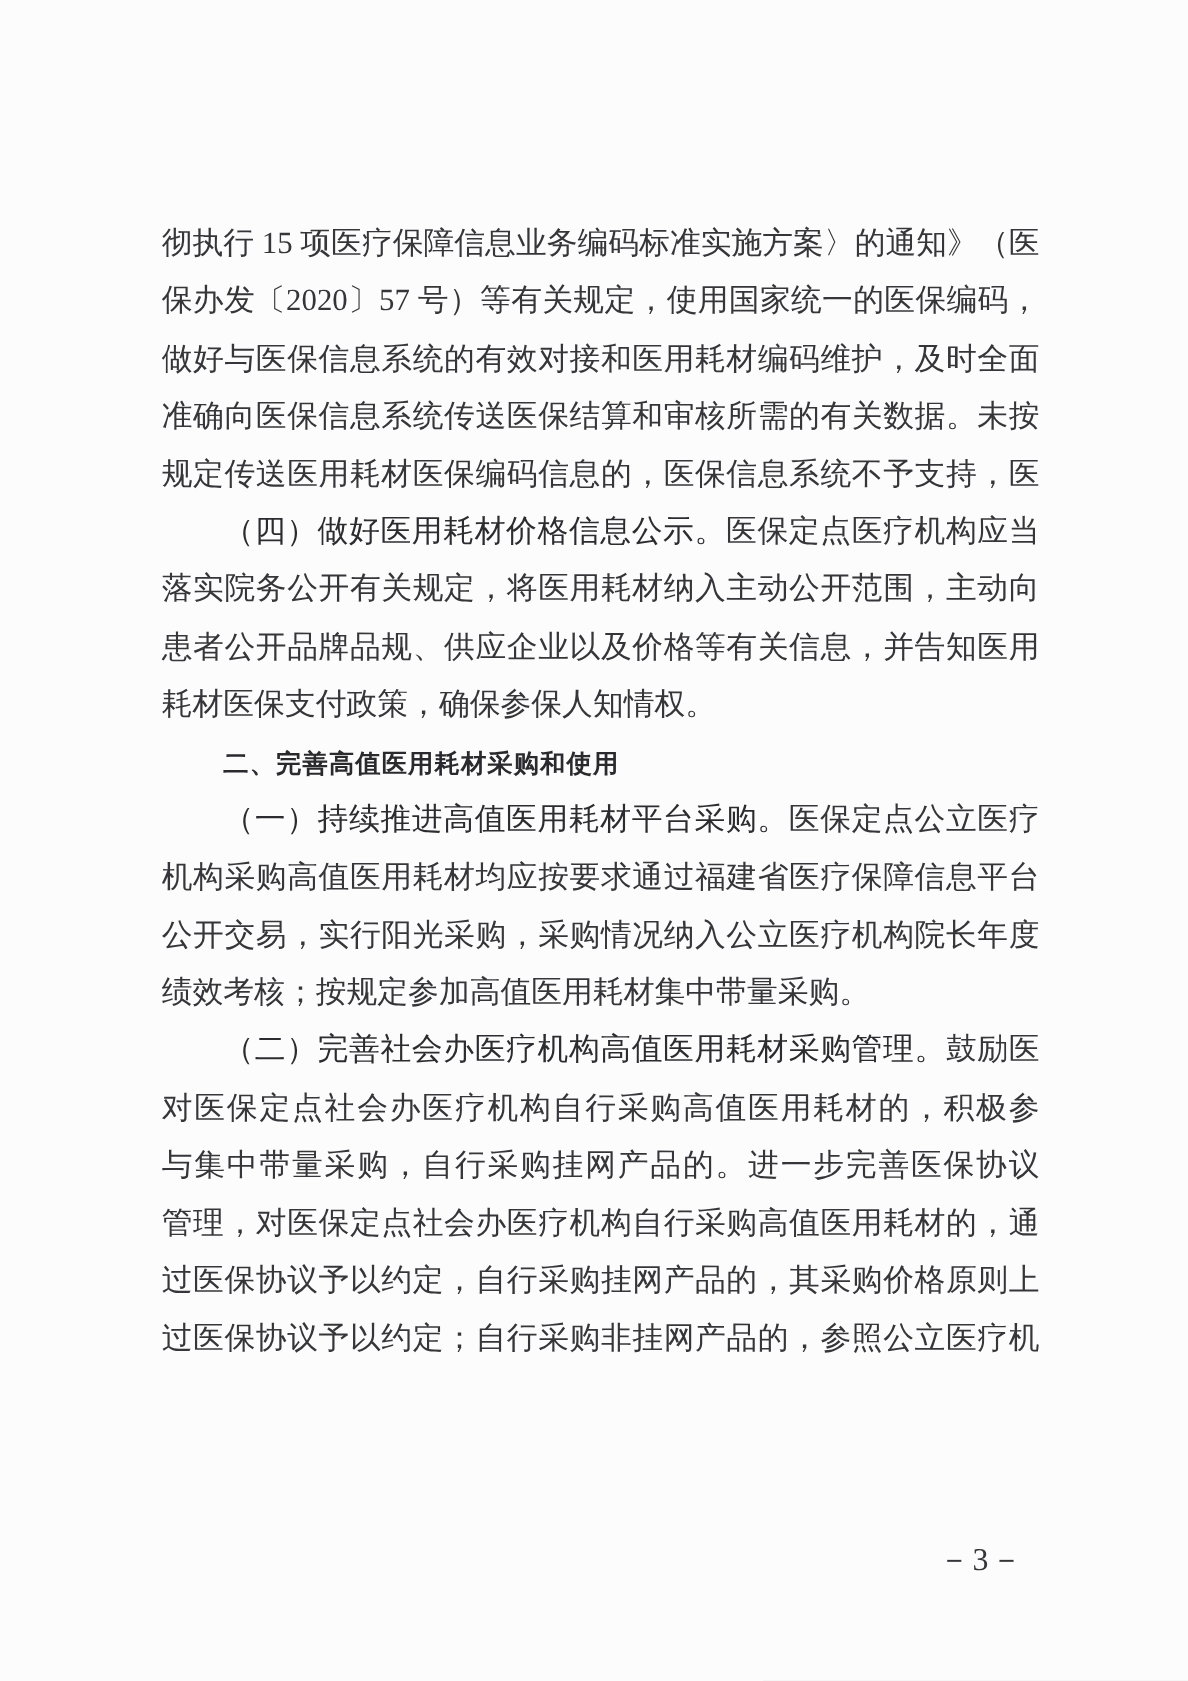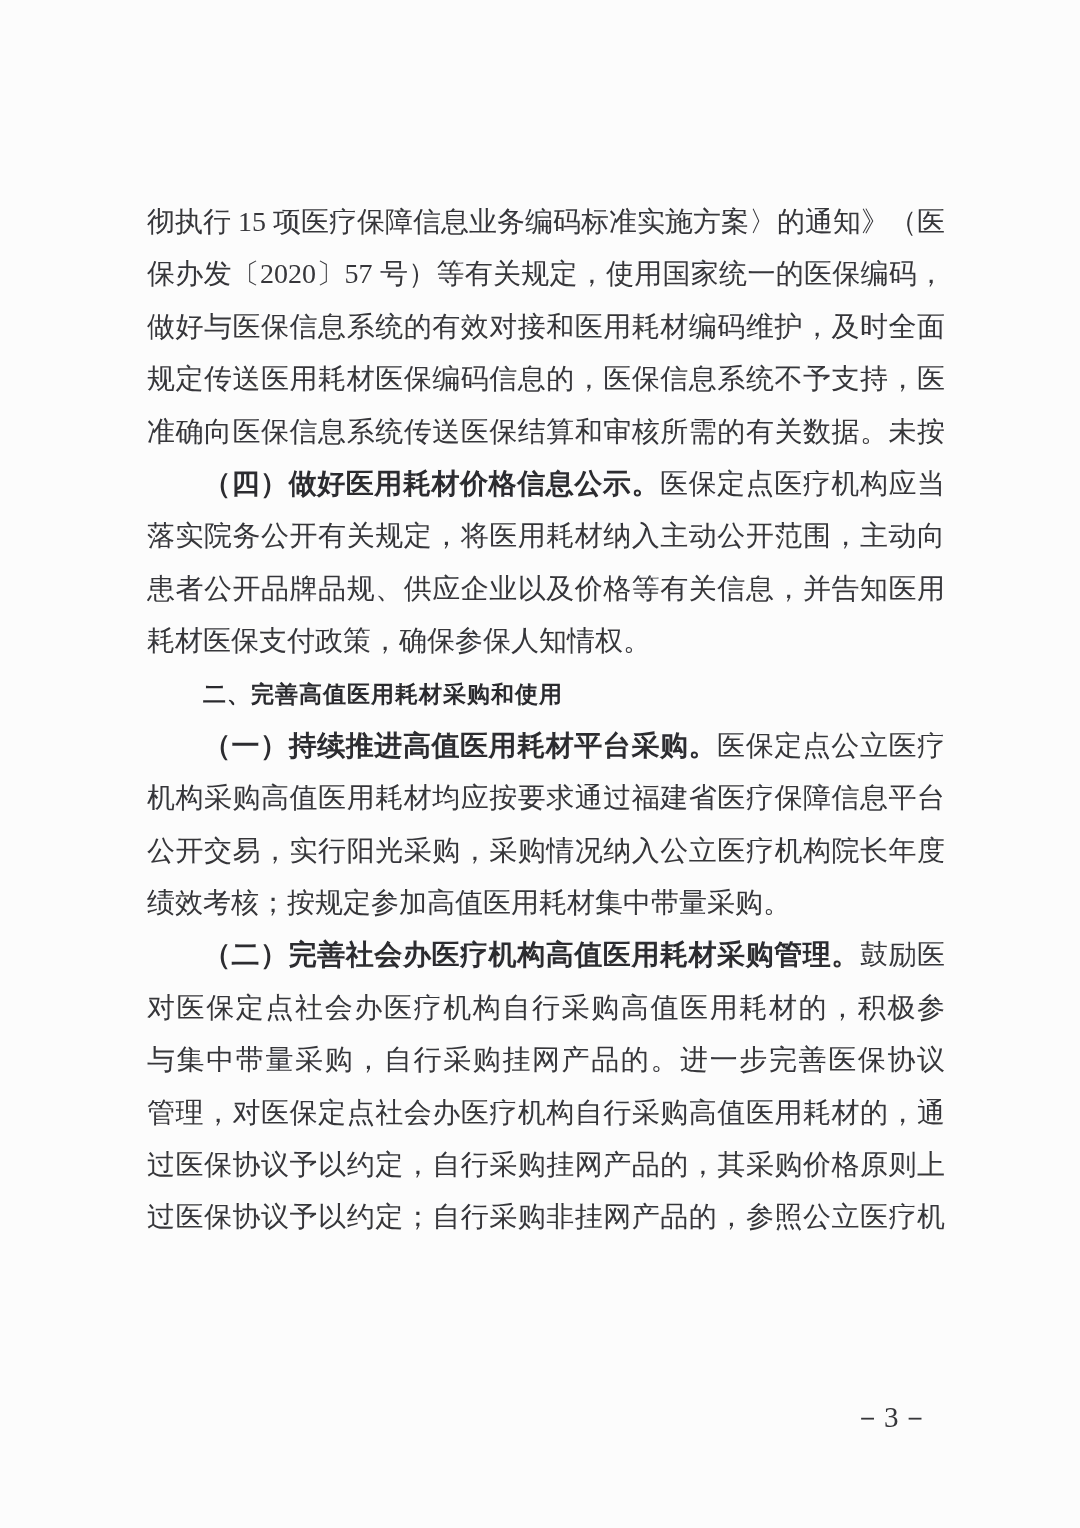--- a/index.html
+++ b/index.html
@@ -35,21 +35,21 @@
     text-align-last: justify;
     overflow: hidden;
   }
   .line-end {
     text-align-last: left;
   }
   .line-indent {
     padding-left: 56px;
   }
   .lead-bold {
-    font-weight: 700;
+    font-weight: 400;
     color: #2c2c30;
   }
   .block-heading .line {
     font-family: "Liberation Sans", "DejaVu Sans", sans-serif;
     font-weight: 700;
     font-size: 23px;
     color: #2a2a2e;
     letter-spacing: 1px;
   }
   .page-number {
@@ -63,22 +63,22 @@
 </style>
 </head>
 <body>
 
 <div class="page">
   <div class="doc-body">
       <div class="block block-body">
         <div class="line"><span>彻执行 15 项医疗保障信息业务编码标准实施方案〉的通知》（医</span></div>
         <div class="line"><span>保办发〔2020〕57 号）等有关规定，使用国家统一的医保编码，</span></div>
         <div class="line"><span>做好与医保信息系统的有效对接和医用耗材编码维护，及时全面</span></div>
+        <div class="line"><span>准确向医保信息系统传送医保结算和审核所需的有关数据。未按</span></div>
         <div class="line"><span>规定传送医用耗材医保编码信息的，医保信息系统不予支持，医</span></div>
-        <div class="line"><span>准确向医保信息系统传送医保结算和审核所需的有关数据。未按</span></div>
       </div>
       <div class="block block-body">
         <div class="line line-indent"><span class="lead-bold">（四）做好医用耗材价格信息公示。</span><span>医保定点医疗机构应当</span></div>
         <div class="line"><span>落实院务公开有关规定，将医用耗材纳入主动公开范围，主动向</span></div>
         <div class="line"><span>患者公开品牌品规、供应企业以及价格等有关信息，并告知医用</span></div>
         <div class="line line-end"><span>耗材医保支付政策，确保参保人知情权。</span></div>
       </div>
       <div class="block block-heading">
         <div class="line line-end line-indent"><span>二、完善高值医用耗材采购和使用</span></div>
       </div>

